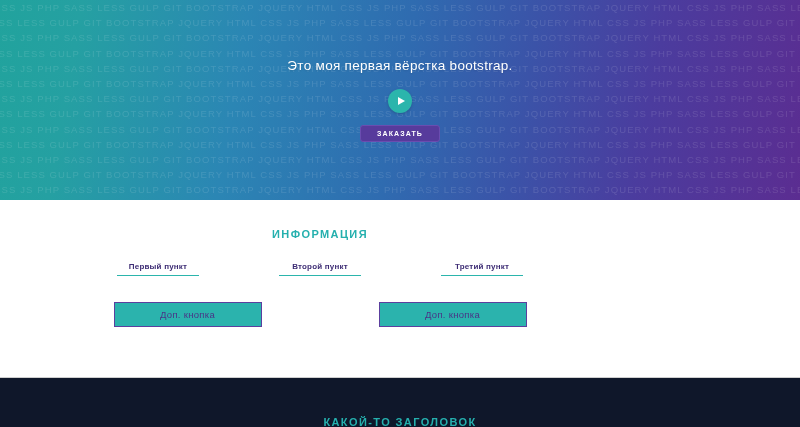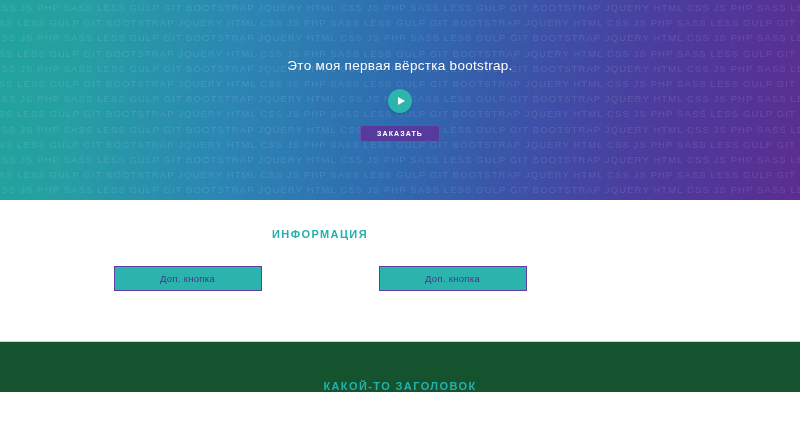--- a/index.html
+++ b/index.html
@@ -158,21 +158,21 @@
     width: 800px;
     height: 1px;
     background: #cfcfcf;
     border: none;
   }
 
   
   .bottom-section {
     width: 800px;
     padding-top: 38px;
-    background: #14532d;
+    background: #0f172a;
   }
   .bottom-heading {
     margin: 0;
     text-align: center;
     color: #25b0ae;
     font-size: 11px;
     font-weight: 700;
     letter-spacing: 1.4px;
   }
 </style>
@@ -204,20 +204,25 @@
       <span class="tri"></span>
     </button>
 
     <button class="order-button">ЗАКАЗАТЬ</button>
   </div>
 </section>
 
 <section class="info-section">
   <h2 class="info-heading">ИНФОРМАЦИЯ</h2>
 
+  <nav class="info-links">
+    <a class="info-link" href="#">Первый пункт</a>
+    <a class="info-link" href="#">Второй пункт</a>
+    <a class="info-link" href="#">Третий пункт</a>
+  </nav>
 
   <div class="extra-buttons">
     <button class="extra-button">Доп. кнопка</button>
     <button class="extra-button">Доп. кнопка</button>
   </div>
 </section>
 
 <hr class="divider">
 
 <section class="bottom-section">

